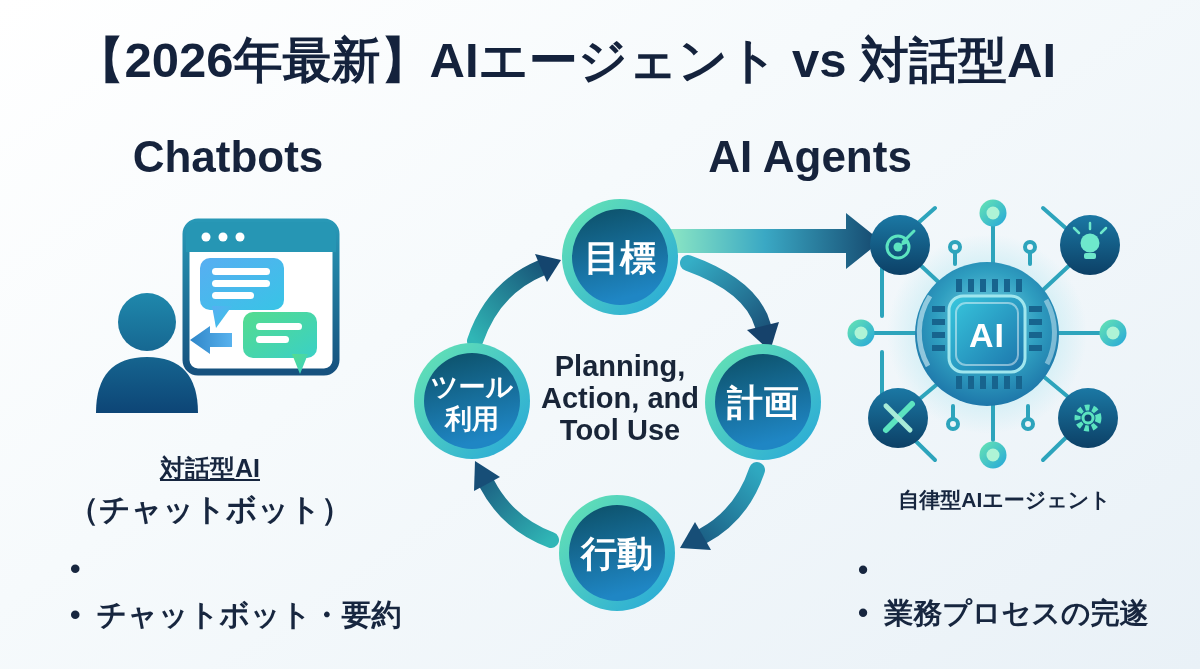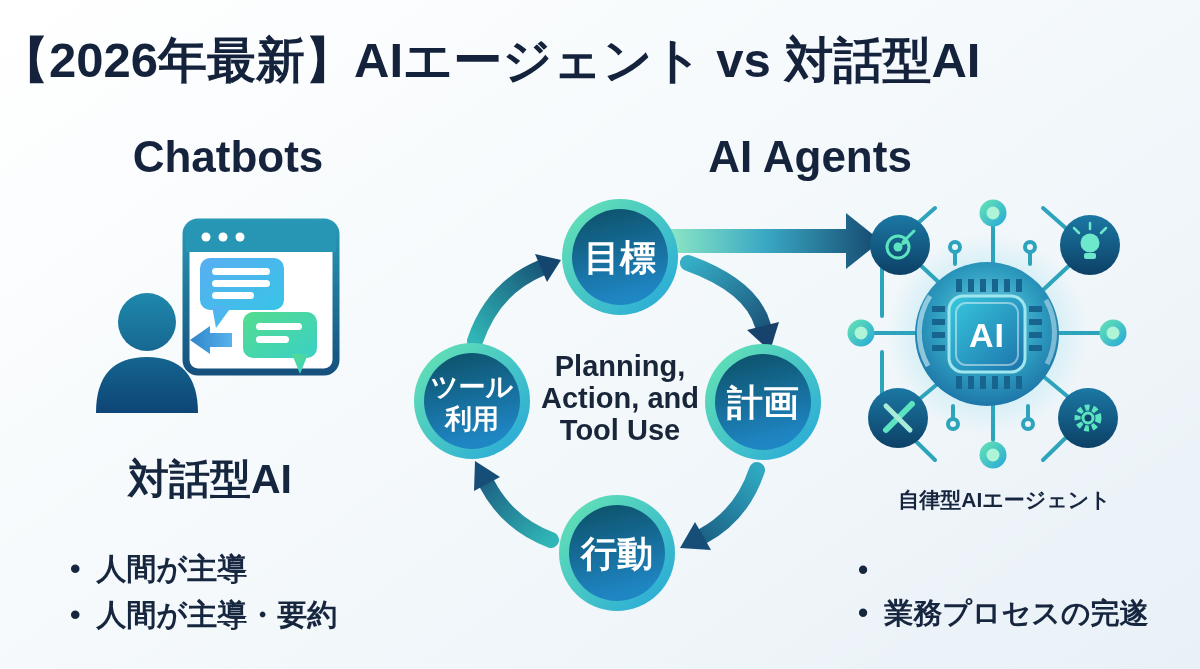--- a/index.html
+++ b/index.html
@@ -1,27 +1,27 @@
 <!DOCTYPE html>
 <html><head>
 <meta charset="utf-8">
 <style>
   html,body{margin:0;padding:0;}
   body{font-family:"Liberation Sans","DejaVu Sans",sans-serif;}
   .stage{position:relative;width:1200px;height:669px;overflow:hidden;
          background:linear-gradient(145deg,#ffffff 0%,#f6fafc 40%,#e9f1f7 100%);}
-  .title{position:absolute;top:28px;left:0;width:1056px;text-align:left;
+  .title{position:absolute;top:28px;left:0;width:1056px;text-align:right;
          font-size:49px;font-weight:800;color:#14223c;letter-spacing:0px;}
   .col-head{position:absolute;font-size:44px;font-weight:800;color:#16233c;text-align:center;}
   .head-chatbots{top:132px;left:78px;width:300px;}
   .head-agents{top:132px;left:660px;width:300px;}
   .stage svg{position:absolute;top:0;left:0;}
   svg text{font-family:"Liberation Sans","DejaVu Sans",sans-serif;}
   .cap{position:absolute;text-align:center;color:#17263f;font-weight:800;}
-  .cap-left-1{top:452px;left:40px;width:340px;font-size:41px;}
+  .cap-left-1{top:452px;left:40px;width:340px;font-size:25px;text-decoration:underline;}
   .cap-left-2{top:489px;left:40px;width:340px;font-size:31px;}
   .cap-right{top:486px;left:832px;width:345px;font-size:21px;}
   .bullets{position:absolute;color:#17263f;font-weight:700;}
   .bullets-left{top:546px;left:70px;font-size:30px;line-height:46px;}
   .bullets-right{top:549px;left:858px;font-size:29px;line-height:43px;}
   .bullet-row{display:flex;align-items:baseline;}
   .bullet-row .dot{margin-right:16px;}
 </style>
 </head>
 <body>
@@ -267,30 +267,30 @@
 
       <g>
         <rect x="949" y="296" width="76" height="76" rx="14" fill="url(#chipSquare)" stroke="#a0e6ee" stroke-width="3"></rect>
         <rect x="956" y="303" width="62" height="62" rx="10" fill="none" stroke="#ffffff" stroke-width="2" opacity="0.45"></rect>
         <text x="987" y="347" text-anchor="middle" font-size="34" font-weight="800" fill="#ffffff" letter-spacing="1">AI</text>
       </g>
     </g>
   </svg>
 
   <div class="cap cap-left-1">対話型AI</div>
+  <div class="cap cap-left-2">（チャットボット）</div>
   <div class="cap cap-right">自律型AIエージェント</div>
 
   <div class="bullets bullets-left">
     <div class="bullet-row">
       <span class="dot">•</span>
-      <span>人間が主導</span>
     </div>
     <div class="bullet-row">
       <span class="dot">•</span>
-      <span>人間が主導・要約</span>
+      <span>チャットボット・要約</span>
     </div>
   </div>
 
   <div class="bullets bullets-right">
     <div class="bullet-row">
       <span class="dot">•</span>
     </div>
     <div class="bullet-row">
       <span class="dot">•</span>
       <span>業務プロセスの完遂</span>

